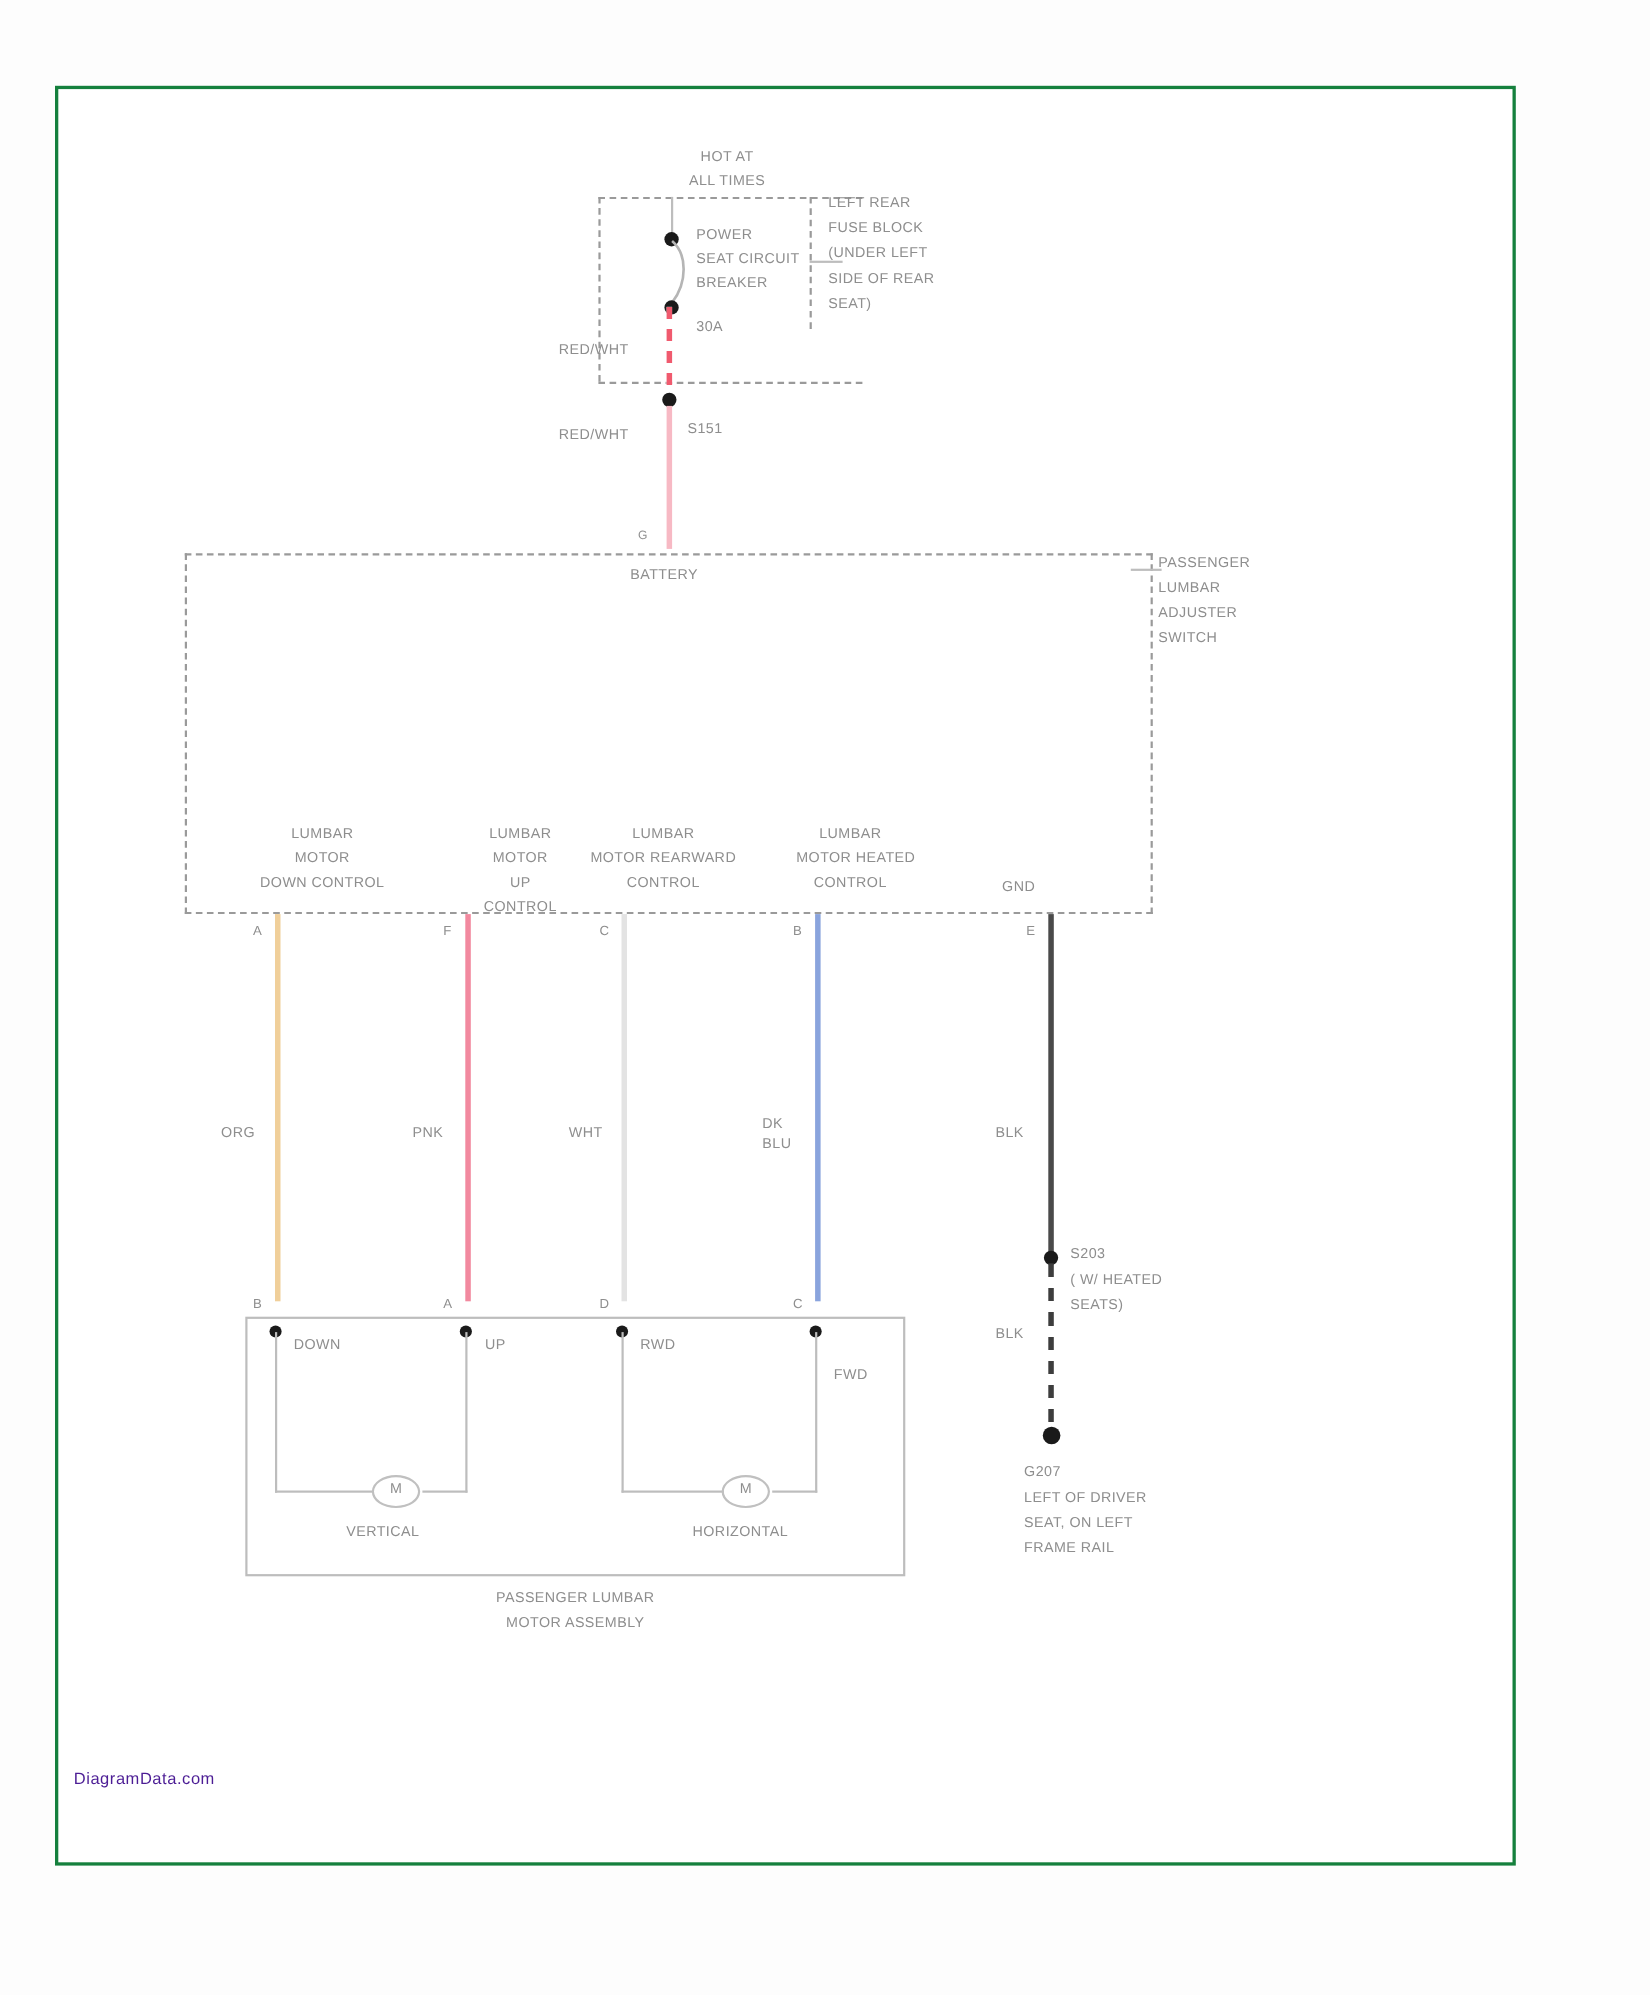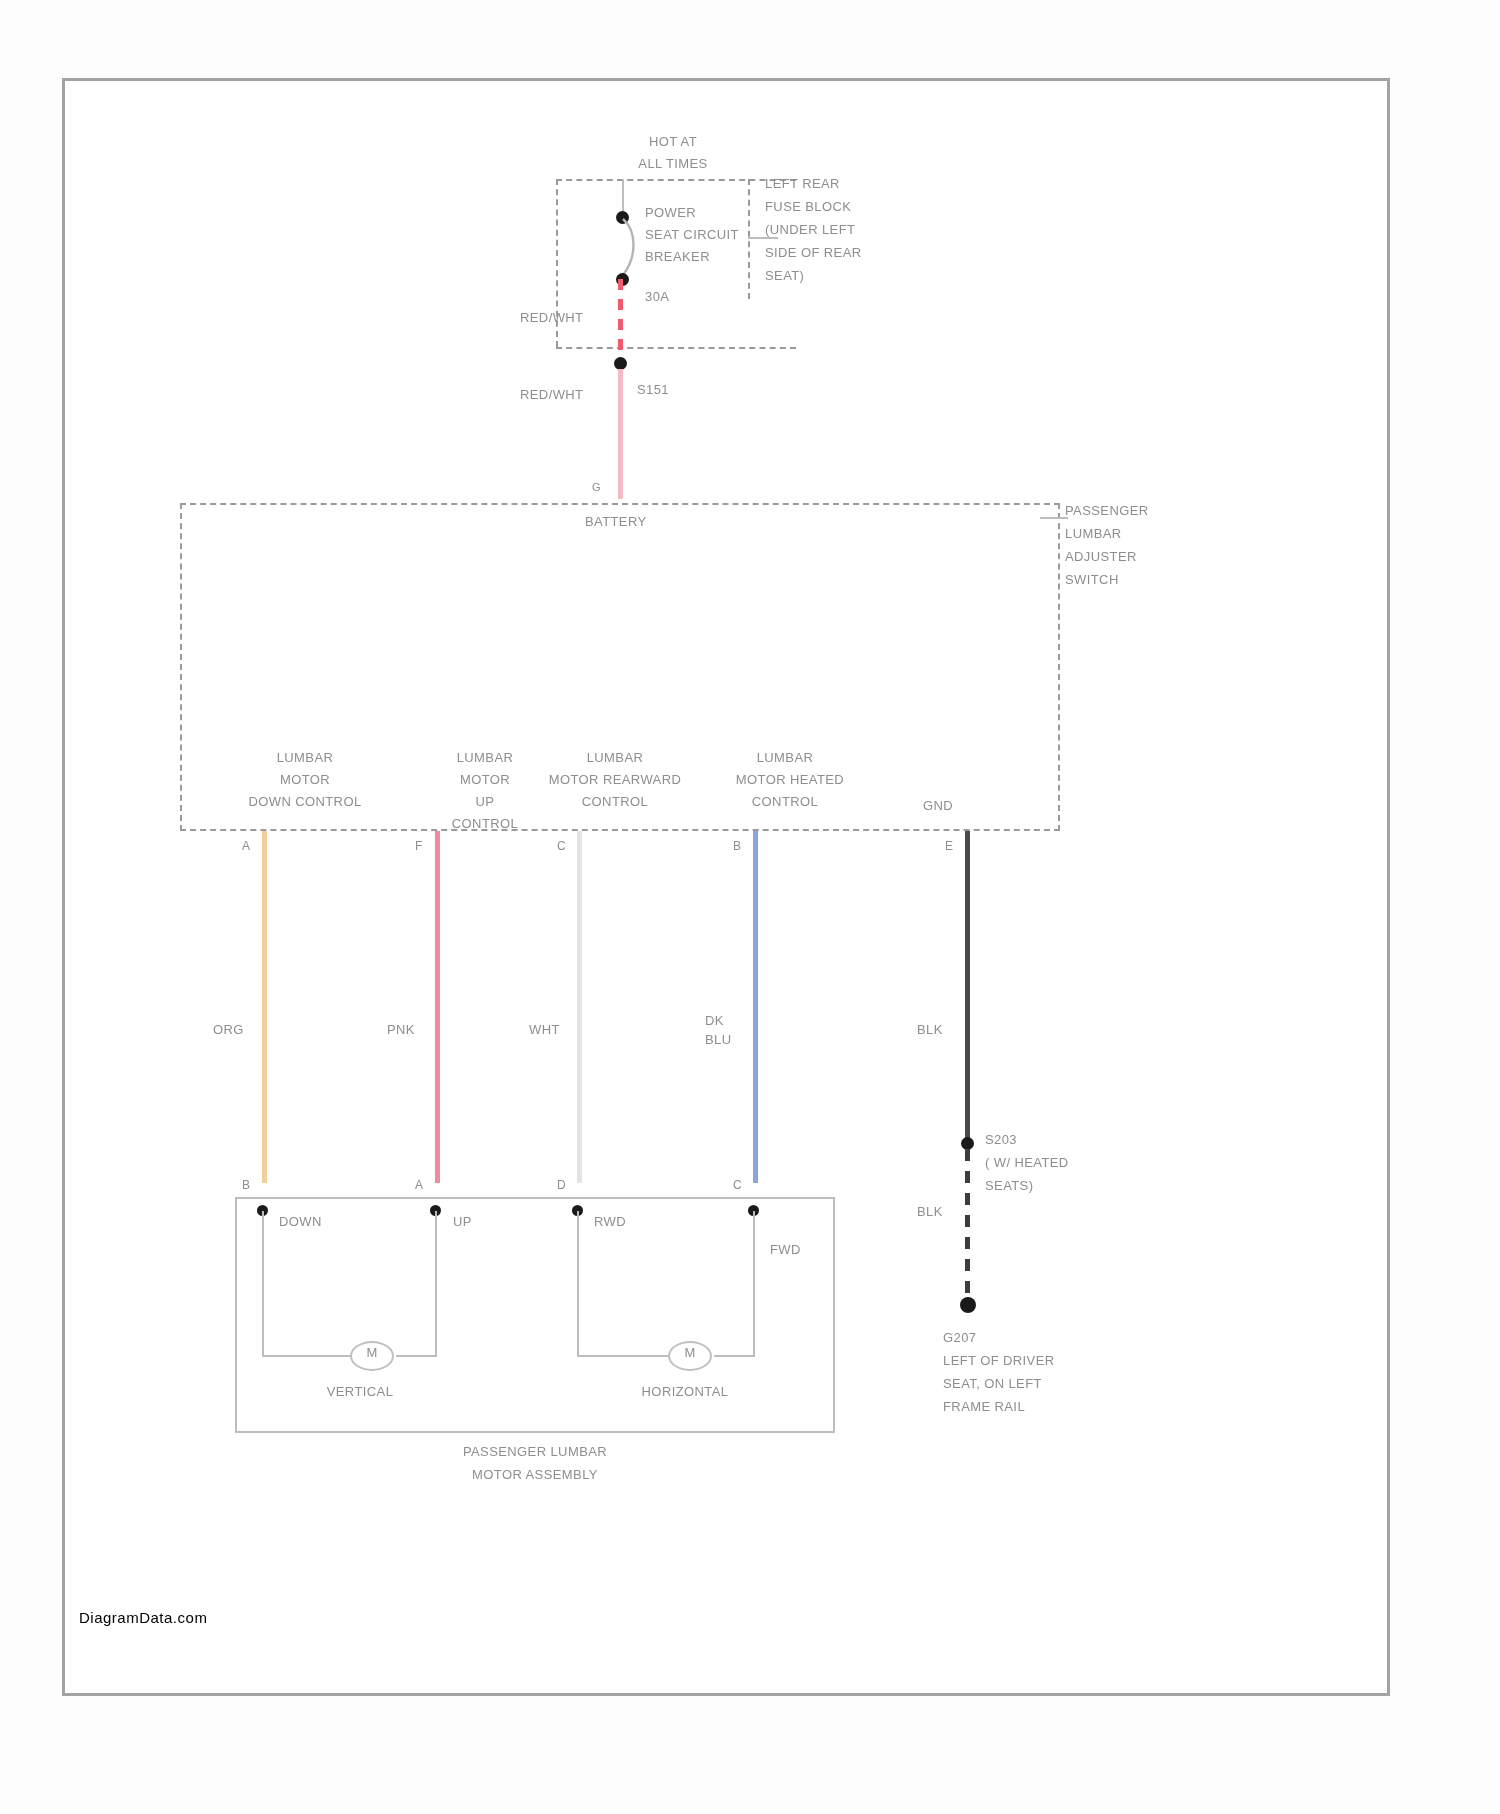--- a/index.html
+++ b/index.html
@@ -8,23 +8,23 @@
   #page{
     position:relative;
     width:1500px;height:1814px;
     background:#fdfdfd;
     overflow:hidden;
   }
 
   
   #sheet{
     position:absolute;
-    left:62px;top:78px;
+    left:50px;top:78px;
     width:1322px;height:1612px;
-    border:3px solid #a3a3a3;
+    border:3px solid #15803d;
     background:#ffffff;
   }
 
   .lbl{
     position:absolute;
     color:#8e8e8e;
     font-size:13px;
     line-height:17px;
     letter-spacing:.4px;
     white-space:pre;
@@ -84,21 +84,21 @@
     position:absolute;left:0;top:4px;
     width:44px;text-align:center;
     font-size:13px;color:#8e8e8e;
   }
 
   
   .breaker{position:absolute;}
 
   .watermark{
     position:absolute;
-    color:#000000;
+    color:#4c1d95;
     font-size:15px;
     letter-spacing:.5px;
   }
 </style>
 </head>
 <body>
 
 <div id="page">
   <div id="sheet">
 

